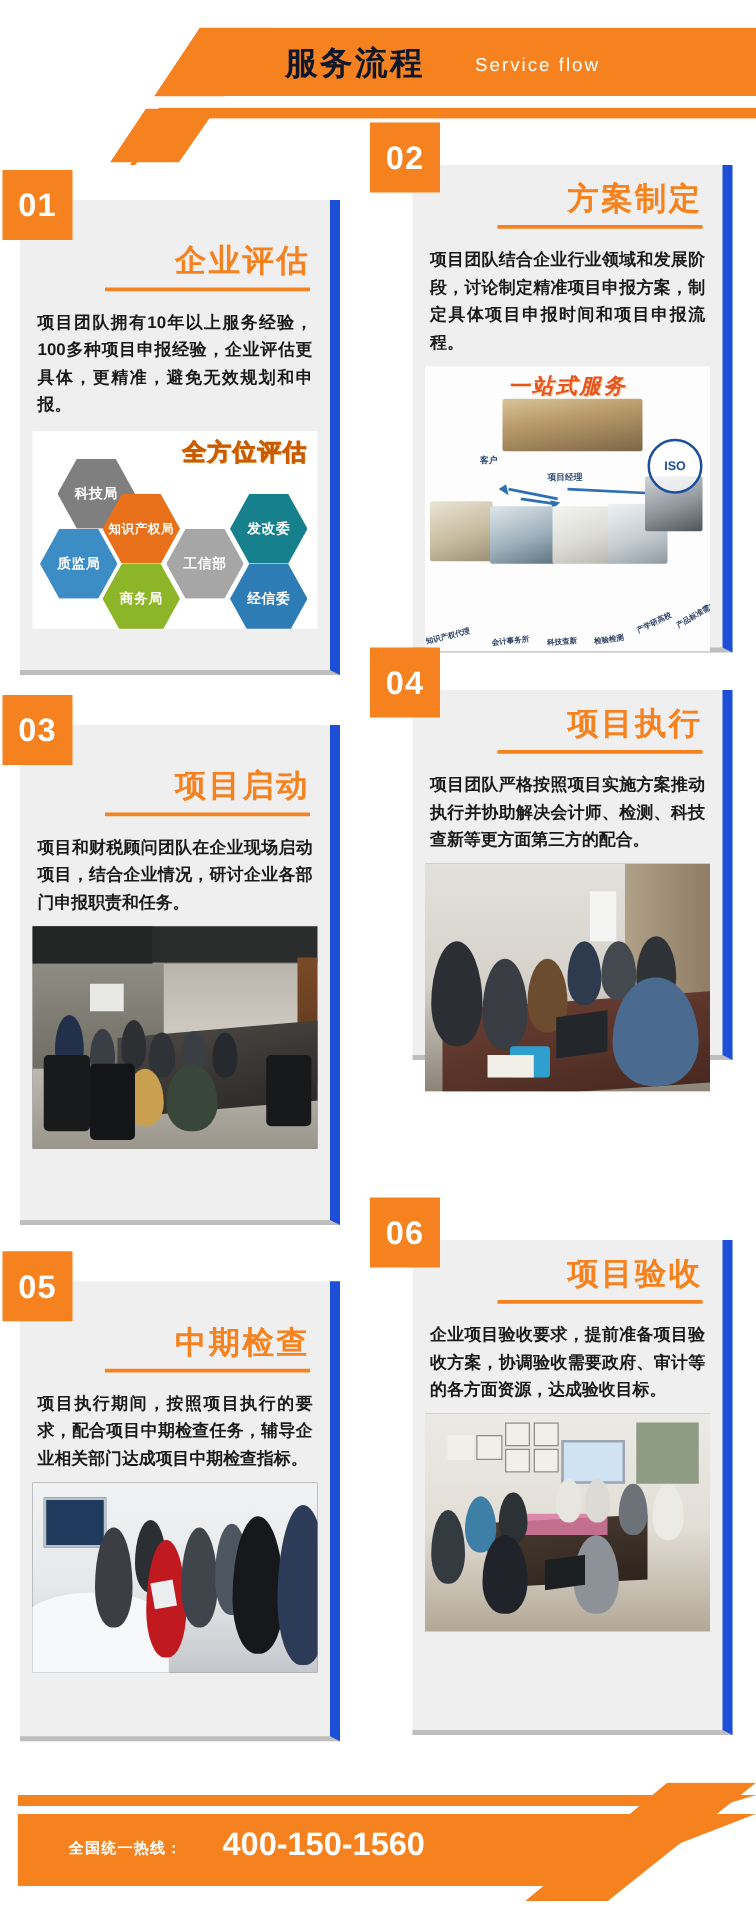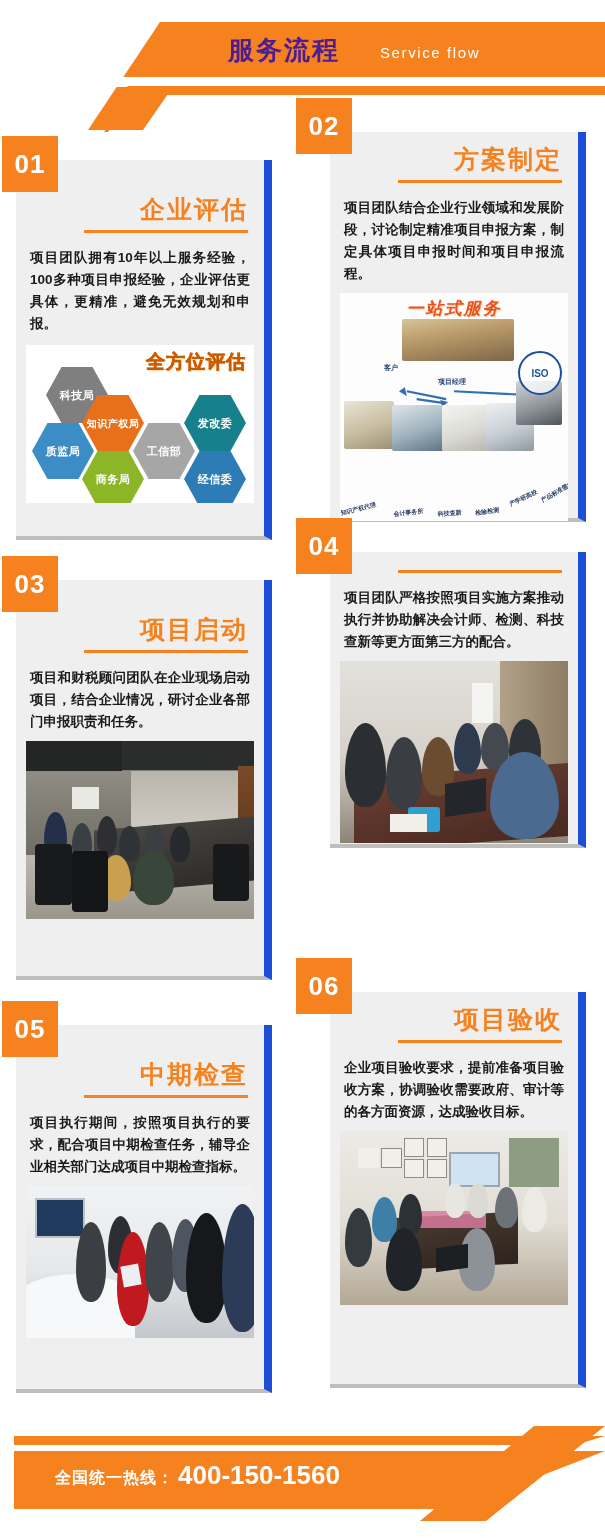--- a/index.html
+++ b/index.html
@@ -54,21 +54,21 @@
   .header-stripe {
     position: absolute;
     left: 116px; top: 86px;
     width: 489px; height: 9px;
     background: #F5821F;
     clip-path: polygon(12px 0, 100% 0, 100% 100%, 0 100%);
   }
   .header-title {
     position: absolute;
     left: 228px; top: 34px;
-    color: #4c1d95;
+    color: #0f172a;
     font-size: 26px;
     font-weight: bold;
     letter-spacing: 2px;
     line-height: 32px;
     white-space: nowrap;
   }
   .header-sub {
     position: absolute;
     left: 380px; top: 44px;
     color: #ffffff;
@@ -249,21 +249,21 @@
     position: absolute;
     left: 400px; top: 8px;
     width: 205px; height: 95px;
     background: #F5821F;
     clip-path: polygon(134px 0, 205px 0, 86px 95px, 20px 95px);
   }
   .footer-text {
     position: absolute;
     left: 55px; top: 48px;
     color: #ffffff;
-    font-size: 16px;
+    font-size: 12px;
     font-weight: bold;
     letter-spacing: 1px;
     line-height: 24px;
     white-space: nowrap;
   }
   .footer-phone {
     position: absolute;
     left: 178px; top: 41px;
     color: #ffffff;
     font-size: 26px;
@@ -386,20 +386,21 @@
       <div style="position:absolute;left:4%;top:58%;width:16%;height:34%;background:#191a1b;border-radius:4px;"></div>
       <div style="position:absolute;left:20%;top:62%;width:16%;height:34%;background:#141516;border-radius:4px;"></div>
       <div style="position:absolute;right:2%;top:58%;width:16%;height:32%;background:#18191a;border-radius:4px;"></div>
       <div style="position:absolute;left:20%;top:26%;width:12%;height:12%;background:#e8e9e4;"></div>
     </div>
   </div>
 
   <div class="card right" style="top:552px;height:296px;">
     <div class="card-num right-badge">04</div>
     <div style="height:12px;"></div>
+    <div class="card-title">项目执行</div>
     <div class="title-rule" style="width:164px;"></div>
     <div class="card-body">项目团队严格按照项目实施方案推动执行并协助解决会计师、检测、科技查新等更方面第三方的配合。</div>
 
     <div class="photo" style="height:182px;">
       <div class="wall" style="background:linear-gradient(180deg,#e3e1dc 0%,#d6d2ca 52%,#8d8478 100%);"></div>
       <div style="position:absolute;right:0;top:0;width:30%;height:66%;background:linear-gradient(90deg,#b2a189,#8e7d64);"></div>
       <div style="position:absolute;left:6%;top:60%;right:-6%;height:40%;background:linear-gradient(170deg,#6b3f33,#47281f);transform:skewY(-4deg);"></div>
       <div class="ph-person" style="left:2%; top:34%;width:18%;height:46%;background:#2b2f33;"></div>
       <div class="ph-person" style="left:20%;top:42%;width:16%;height:40%;background:#3a3e44;"></div>
       <div class="ph-person" style="left:36%;top:42%;width:14%;height:32%;background:#6b4c2f;"></div>

